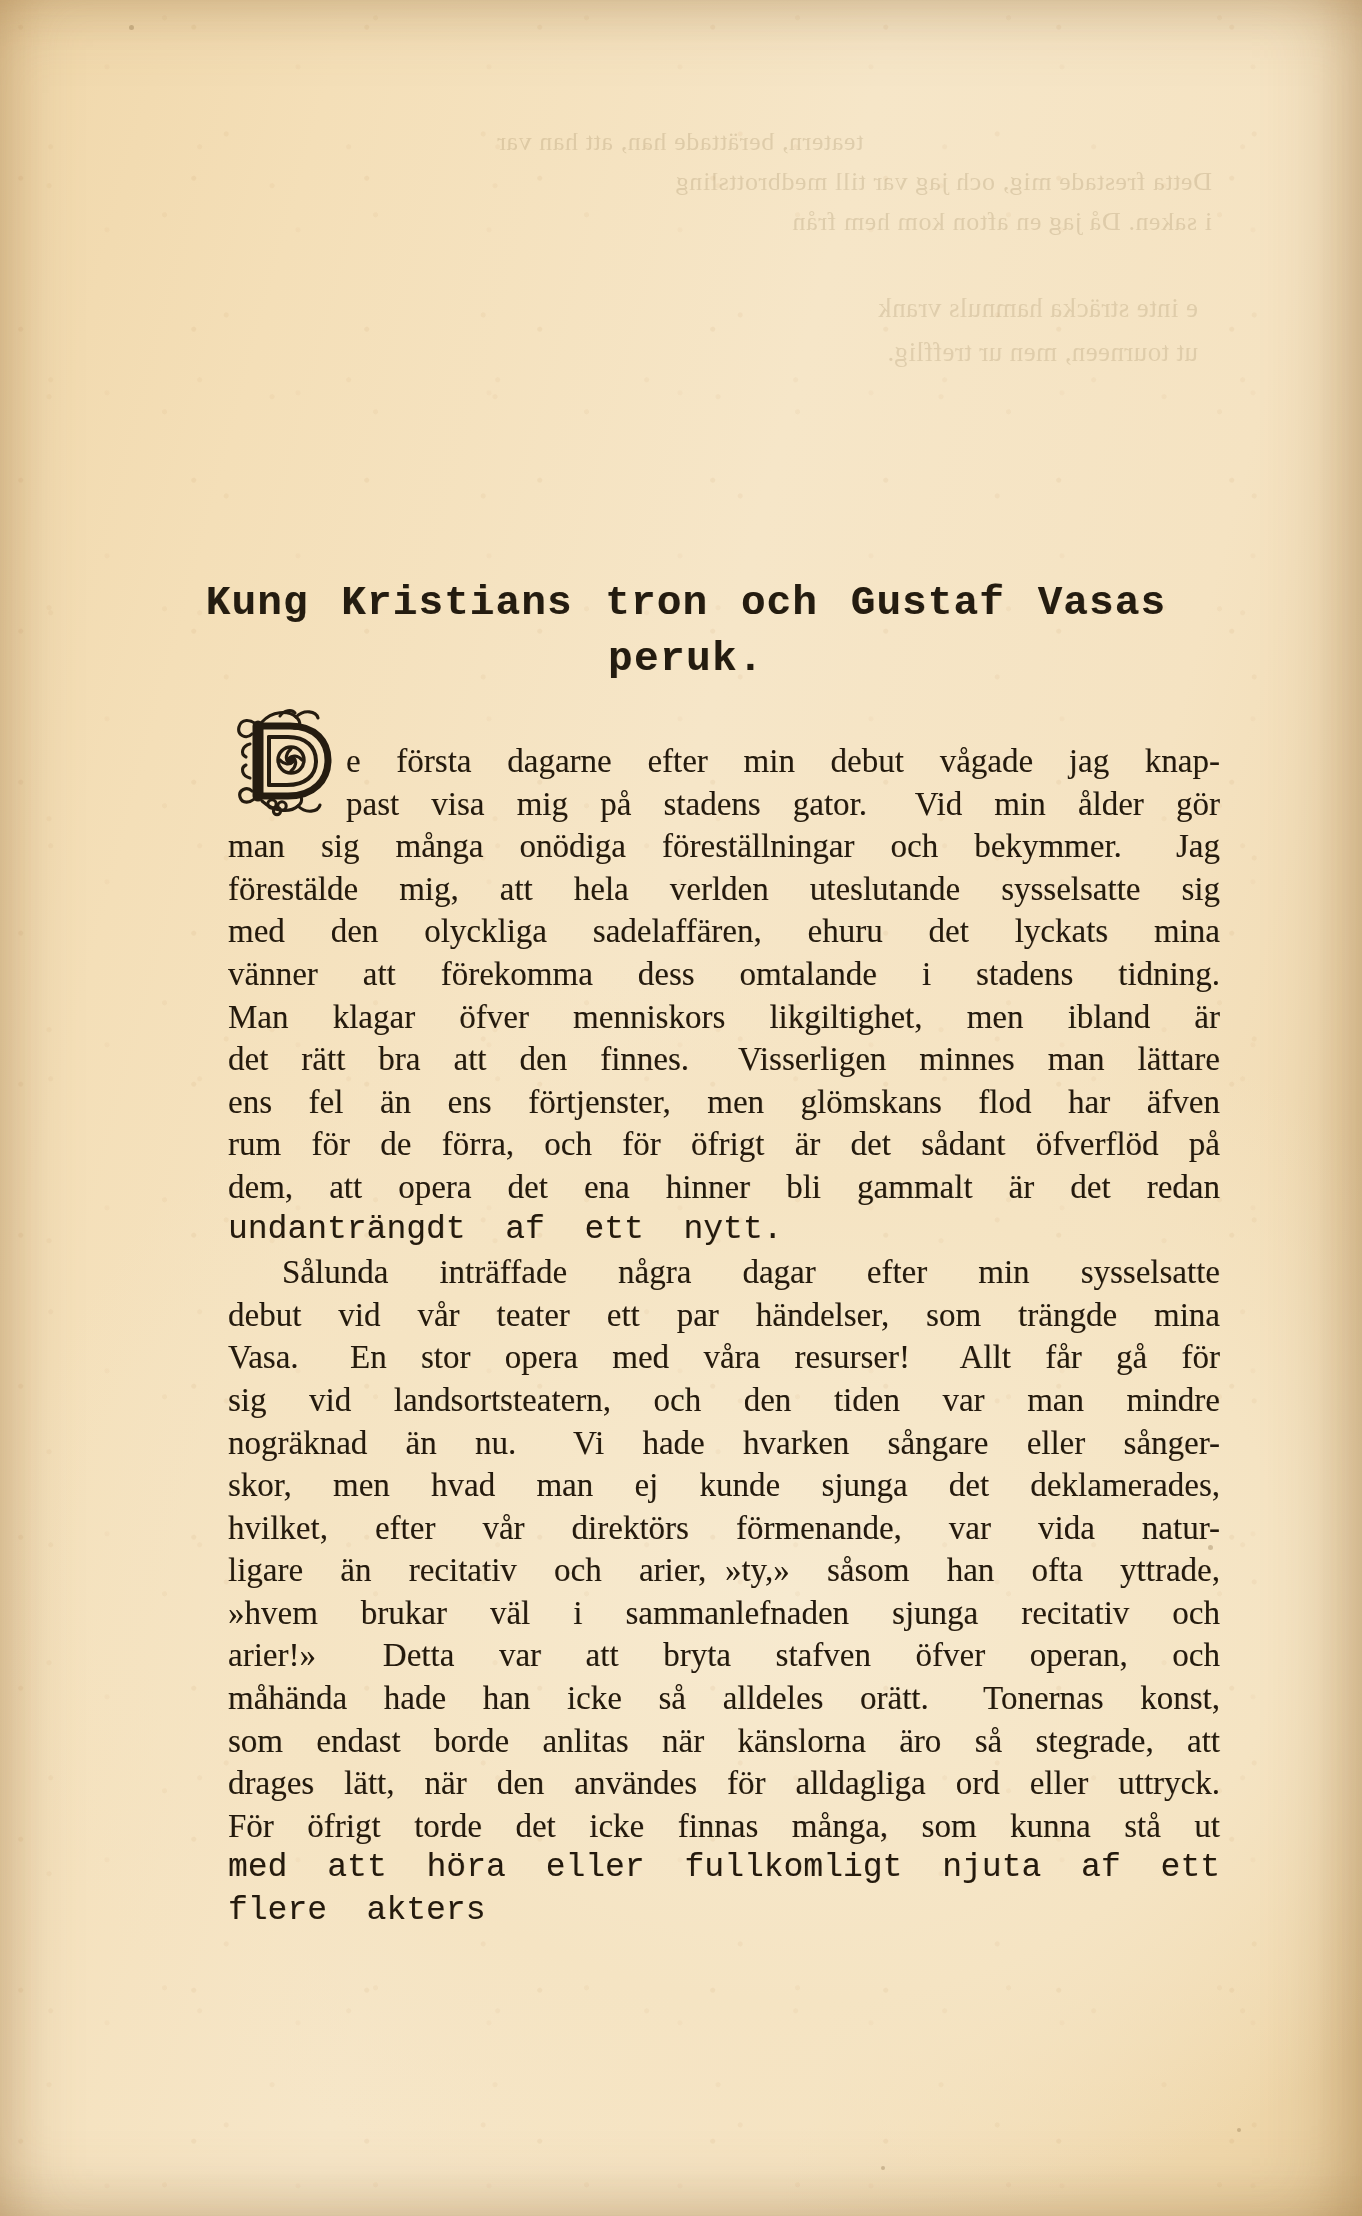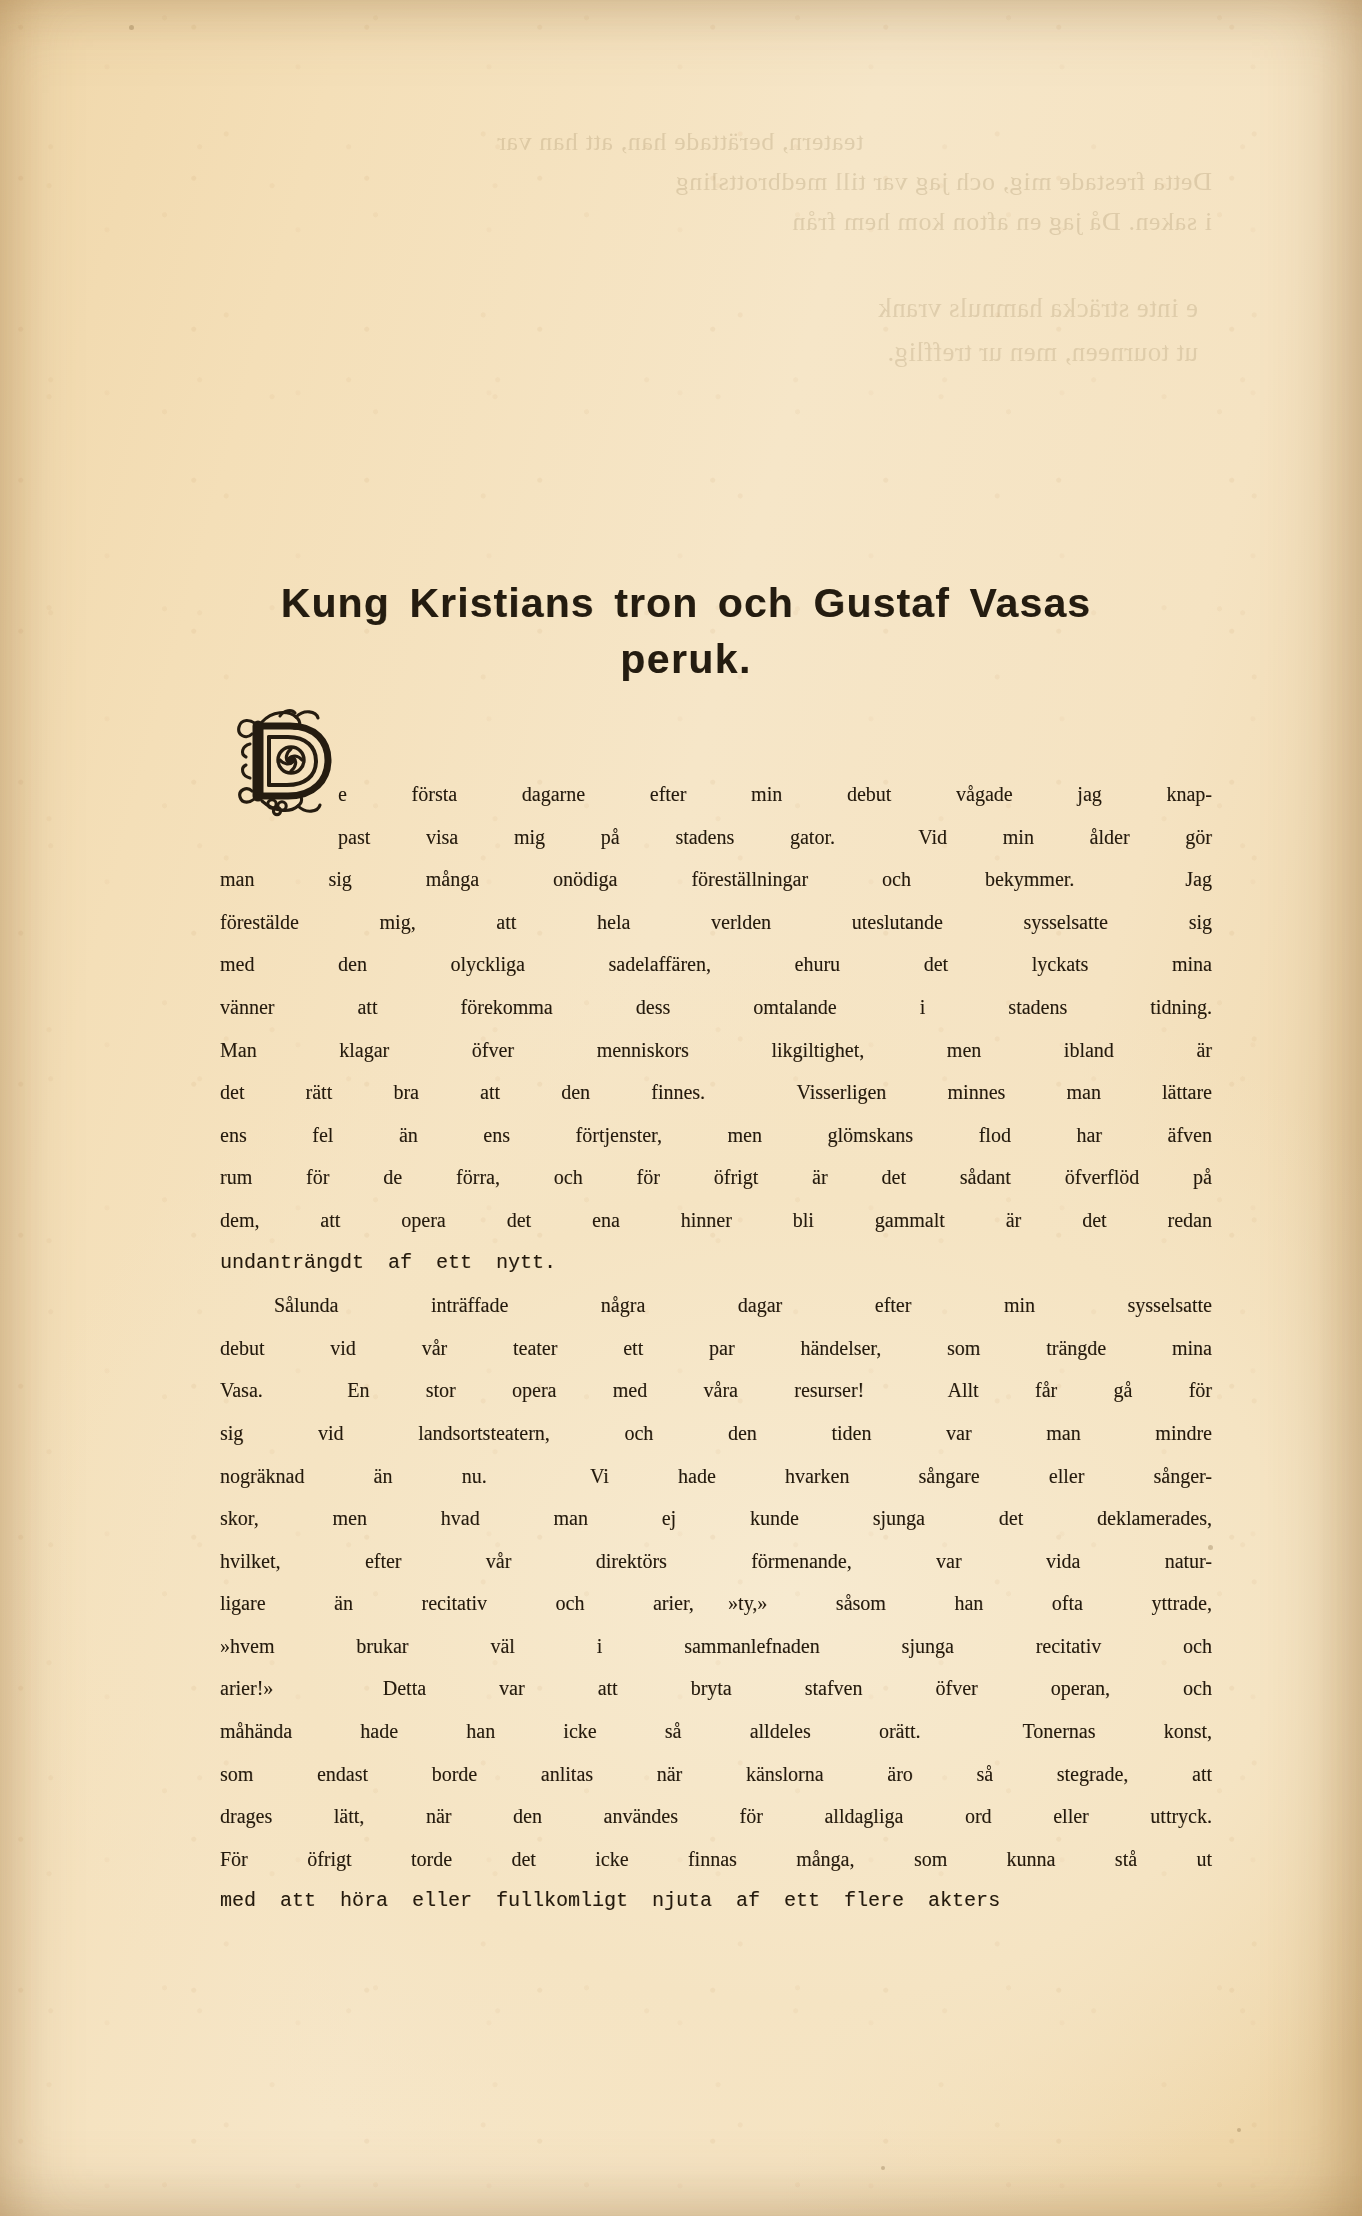--- a/index.html
+++ b/index.html
@@ -92,44 +92,43 @@
   }
   .bleed-2 .bl { display: block; }
 
   
   .title {
     position: absolute;
     left: 196px;
     top: 548px;
     width: 980px;
     text-align: center;
-    font-family: Liberation Sans, sans-serif;
+    font-family: Liberation Mono, monospace;
     font-size: 41px;
     line-height: 56px;
     letter-spacing: 1.1px;
     word-spacing: 7px;
     color: #241c10;
     text-shadow: .4px .3px 0 rgba(40,30,15,.35);
   }
   .title .t-line { display: block; }
   .title .t-line2 { letter-spacing: 1.4px; }
 
   
   .body-text {
     position: absolute;
-    left: 220px;
+    left: 228px;
     top: 740px;
     width: 992px;
     font-family: "Liberation Serif", "DejaVu Serif", serif;
-    font-size: 20px;
+    font-size: 33px;
     line-height: 42.6px;
     color: #241a0d;
     text-align: justify;
     text-shadow: .35px .25px 0 rgba(45,32,16,.30);
-    margin-top: 33px;
   }
   .ln {
     display: block;
     text-align: justify;
     text-align-last: justify;
     white-space: pre-wrap;
   }
   .ln.last { text-align-last: left; font-family: Liberation Mono, monospace; }
 
   

